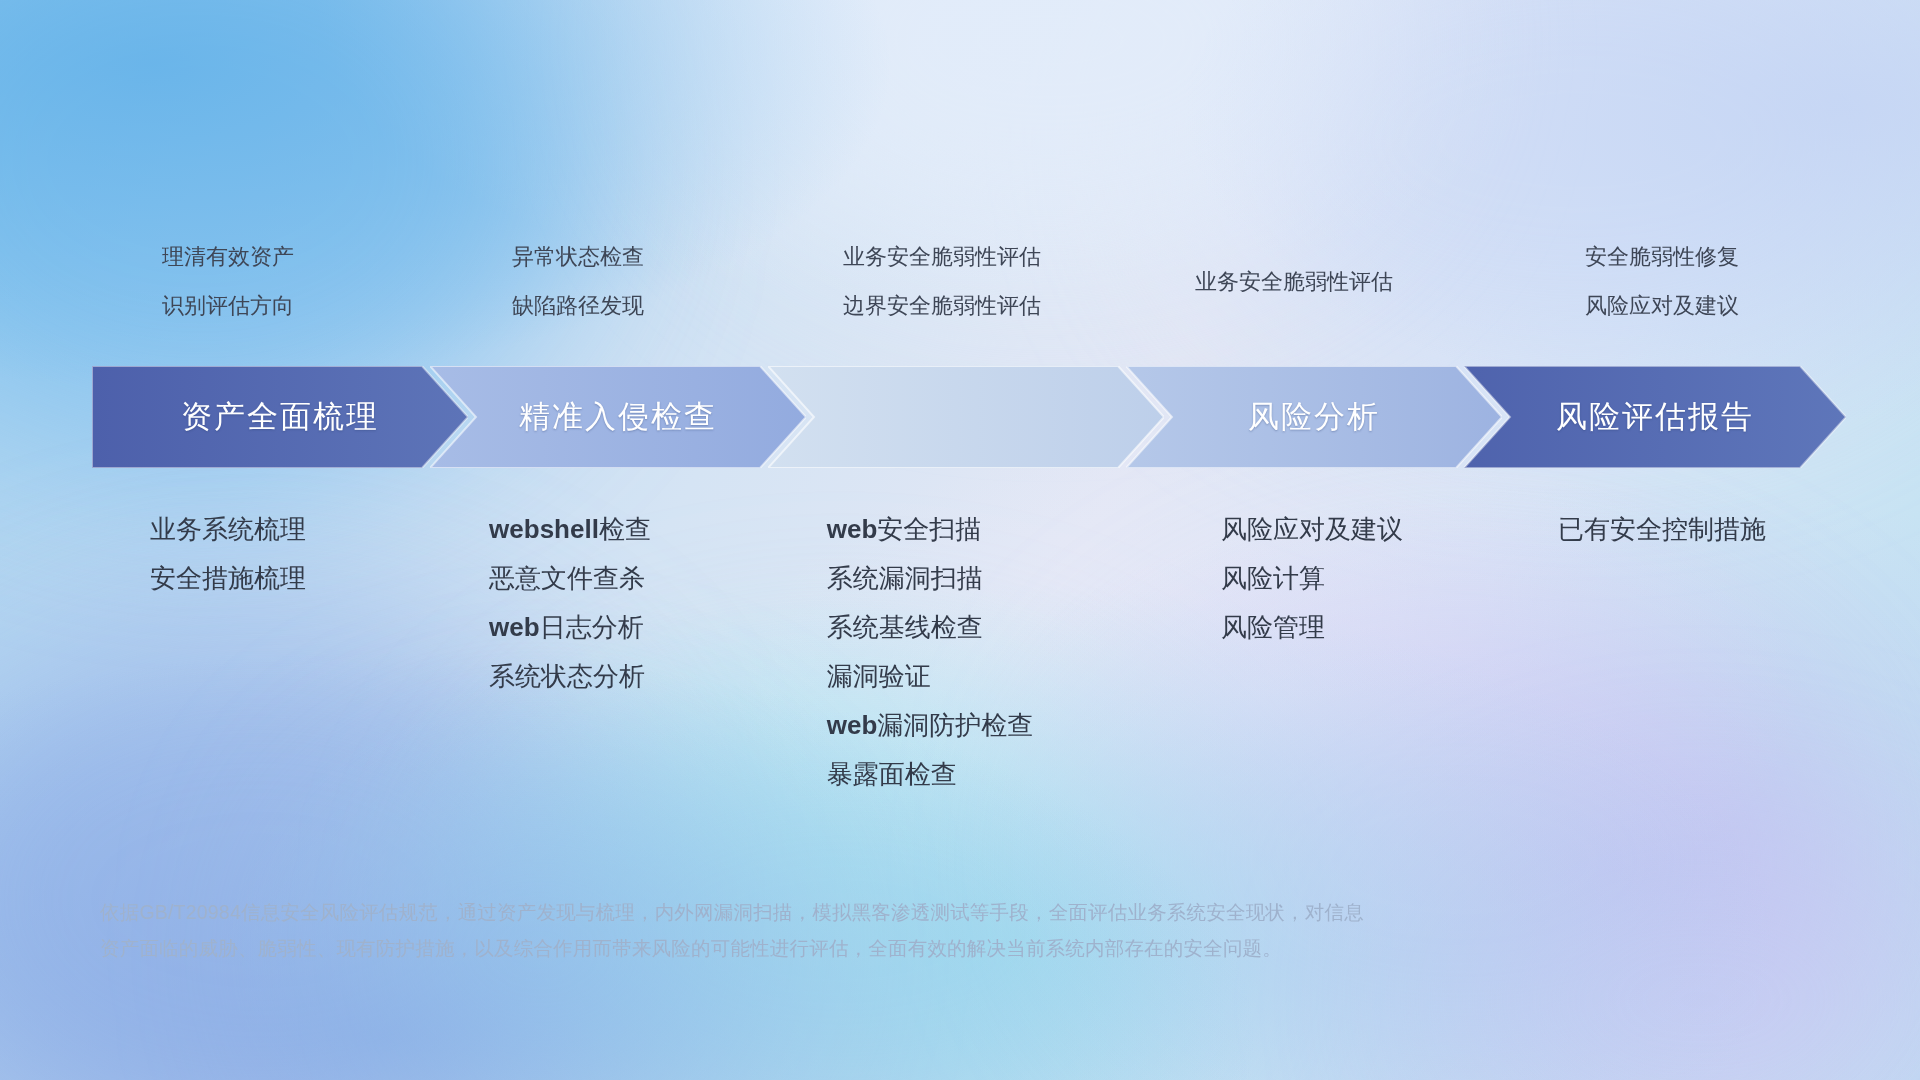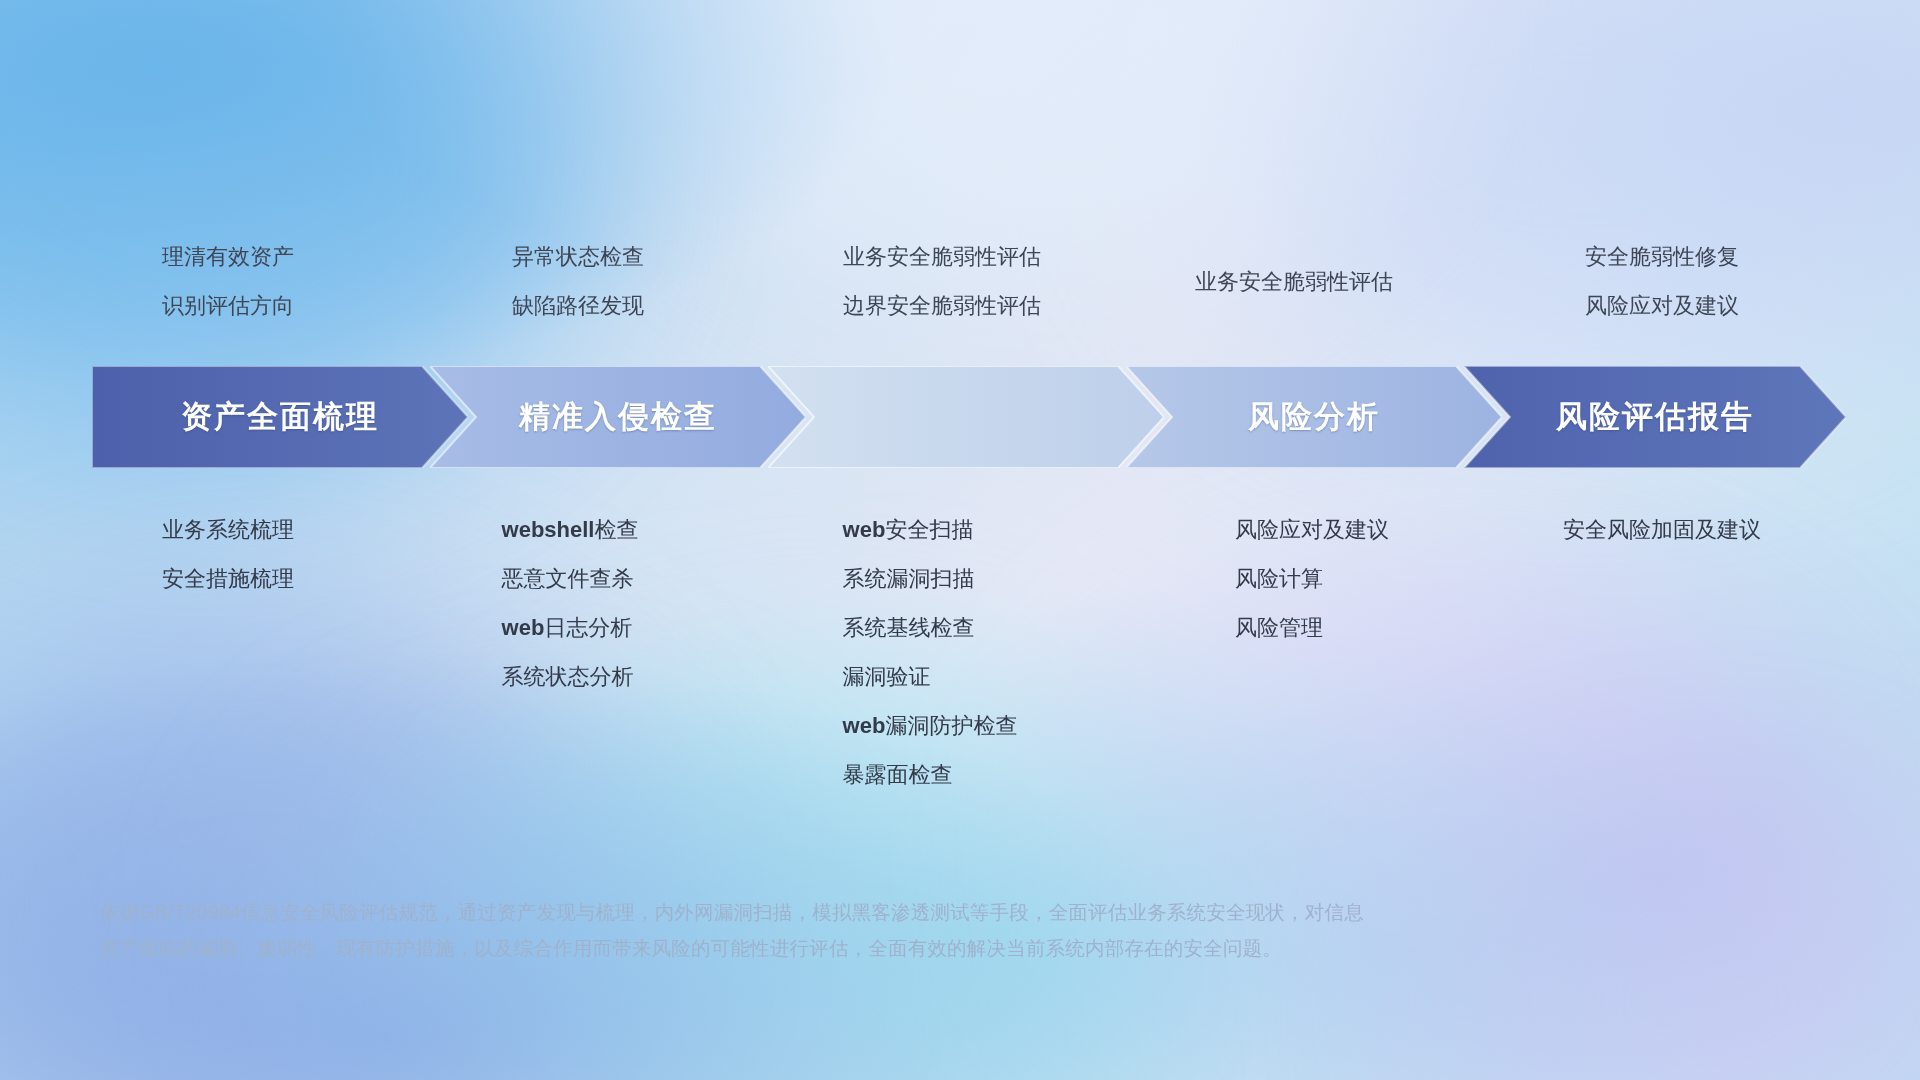--- a/index.html
+++ b/index.html
@@ -35,35 +35,35 @@
   .b6{left:700px;top:-200px;width:700px;height:480px;background:rgba(232,240,252,.60);}
   .b7{left:300px;top:760px;width:480px;height:380px;background:rgba(176,214,244,.50);}
   .b8{left:1420px;top:820px;width:560px;height:360px;background:rgba(212,204,246,.42);}
 
   
   #stage{position:absolute;inset:0;padding-left:6px;}
   .toptext{
     color:#3e4656;font-size:22px;line-height:49px;white-space:nowrap;
   }
   .bottext{
-    color:#333b4a;font-size:22px;line-height:49px;white-space:nowrap;
+    color:#333b4a;font-size:26px;line-height:49px;white-space:nowrap;
   }
   .bottext b{font-weight:700;}
   .topblock{position:absolute;top:232px;transform:translateX(-50%);}
   .botblock{position:absolute;top:505px;transform:translateX(-50%);}
 
   
   #band{position:absolute;left:92px;top:366px;width:1754px;height:102px;}
   .chev{
     position:absolute;top:0;height:102px;
     display:flex;align-items:center;justify-content:center;
   }
   .chev .shape{position:absolute;inset:0;}
   .chev .lbl{
-    position:relative;z-index:2;font-size:31px;font-weight:700;letter-spacing:2px;
+    position:relative;z-index:2;font-size:31px;font-weight:400;letter-spacing:2px;
     white-space:nowrap;
     text-align:center;
   }
   .white{color:#ffffff;text-shadow:0 1px 2px rgba(40,60,110,.35);}
   .blue{color:#4a63b4;text-shadow:0 1px 1px rgba(255,255,255,.55);}
 
   
   #footer{
     position:absolute;left:100px;top:870px;width:1560px;
     color:#9fb2cd;font-size:19.5px;line-height:36px;
@@ -202,21 +202,21 @@
     <div class="bottext">暴露面检查</div>
   </div>
 
   <div class="botblock" style="left:1312px">
     <div class="bottext">风险应对及建议</div>
     <div class="bottext">风险计算</div>
     <div class="bottext">风险管理</div>
   </div>
 
   <div class="botblock" style="left:1662px">
-    <div class="bottext">安全风险加固及建议</div>
+    <div class="bottext">已有安全控制措施</div>
   </div>
 
   <div id="footer">
     <div>依据GB/T20984信息安全风险评估规范，通过资产发现与梳理，内外网漏洞扫描，模拟黑客渗透测试等手段，全面评估业务系统安全现状，对信息</div>
     <div>资产面临的威胁、脆弱性、现有防护措施，以及综合作用而带来风险的可能性进行评估，全面有效的解决当前系统内部存在的安全问题。</div>
   </div>
 
 </div>
 
 </body></html>

